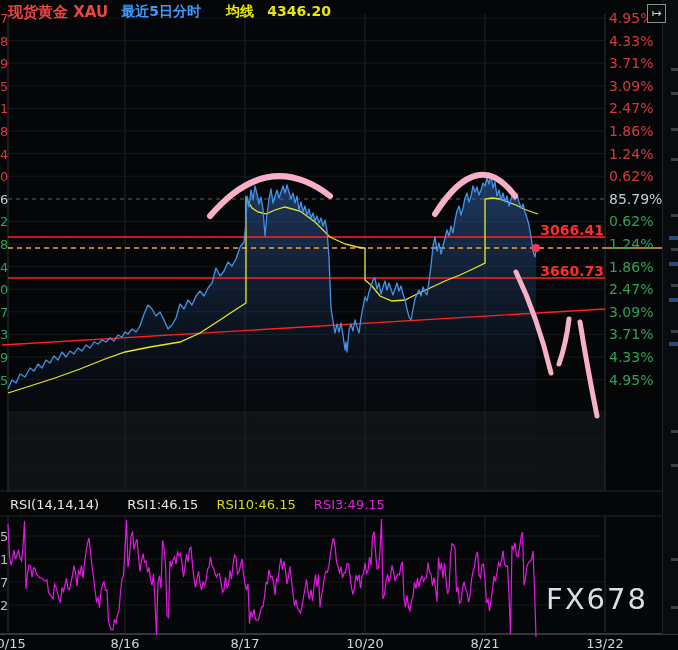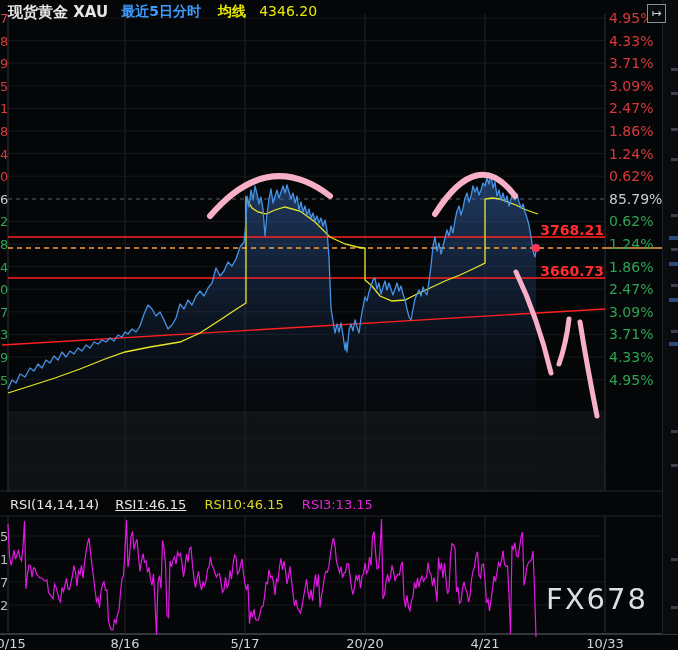--- a/index.html
+++ b/index.html
@@ -1,33 +1,33 @@
 <!DOCTYPE html>
 <html><head>
 <meta charset="utf-8">
 <style>
   html,body{margin:0;padding:0;background:#050607;}
   #app{position:relative;width:678px;height:650px;background:#050607;overflow:hidden;
        font-family:"DejaVu Sans","Liberation Sans",sans-serif;-webkit-font-smoothing:antialiased;}
   #chart-svg{position:absolute;left:0;top:0;}
   .titlebar{position:absolute;left:8px;top:3px;height:18px;white-space:nowrap;z-index:5;}
   .titlebar span{vertical-align:top;}
-  .t-symbol{color:#e5e5e5;font-size:15px;font-weight:bold;}
+  .t-symbol{color:#ef4444;font-size:15px;font-weight:bold;}
   .t-frame{color:#3d9bff;font-size:14px;font-weight:bold;margin-left:8px;}
-  .t-ma{color:#e9e900;font-size:14px;font-weight:bold;margin-left:12px;}
-  .t-mav{color:#e9e900;font-size:14px;font-weight:normal;margin-left:8px;text-align:right;}
+  .t-ma{color:#e9e900;font-size:14px;font-weight:bold;margin-left:20px;}
+  .t-mav{color:#e9e900;font-size:14px;font-weight:bold;margin-left:8px;text-align:right;}
   .expand-box{position:absolute;left:647px;top:4px;width:17px;height:17px;border:1px solid #8a8f98;
       color:#cfd3d8;font-size:12px;line-height:16px;text-align:center;z-index:6;background:#0a0b0d;cursor:pointer;}
   .pct-label{position:absolute;font-size:14px;line-height:14px;z-index:4;}
   .pct-red{color:#d83a3a;} .pct-green{color:#2fa455;} .pct-zero{color:#c9cdd2;}
   .axis-digit{position:absolute;left:0;font-size:13px;line-height:13px;z-index:4;}
   .alert-label{position:absolute;color:#ff2d2d;font-size:14px;font-weight:bold;z-index:4;}
   .rsi-header{position:absolute;left:10px;top:497px;white-space:nowrap;font-size:13px;z-index:5;}
   .rsi-name,.rsi1{color:#e6e6e6;} .rsi2{color:#d9d920;margin-left:14px;} .rsi3{color:#e024e0;margin-left:14px;}
-  .rsi1{margin-left:12px;text-decoration:underline;}
+  .rsi1{margin-left:24px;}
   .watermark{position:absolute;left:546px;top:582px;color:#d9dee7;font-size:29px;letter-spacing:2px;z-index:5;}
   .date-label{position:absolute;top:636px;transform:translateX(-50%);color:#d0d3d8;font-size:13px;z-index:5;white-space:nowrap;}
   .rsi-digit{position:absolute;left:0;color:#b9bec4;font-size:13px;line-height:13px;z-index:4;}
   .strip{position:absolute;left:662px;top:0;width:16px;height:634px;background:#0a0b0e;border-left:1px solid #1e2127;z-index:3;}
   .strip i{position:absolute;display:block;}
 </style>
 </head>
 <body>
 
 <div id="app">
@@ -140,21 +140,21 @@
       <div class="axis-digit pct-green" style="top: 215px;">2</div>
       <div class="axis-digit pct-green" style="top: 238px;">8</div>
       <div class="axis-digit pct-green" style="top: 261px;">4</div>
       <div class="axis-digit pct-green" style="top: 283px;">0</div>
       <div class="axis-digit pct-green" style="top: 306px;">7</div>
       <div class="axis-digit pct-green" style="top: 328px;">3</div>
       <div class="axis-digit pct-green" style="top: 351px;">9</div>
       <div class="axis-digit pct-green" style="top: 374px;">5</div>
     </div>
 
-  <div class="alert-label" style="right:74px;top:222px;">3768.21</div>
+  <div class="alert-label" style="right:74px;top:222px;">3066.41</div>
   <div class="alert-label" style="right:74px;top:263px;">3660.73</div>
 
   <div class="strip" id="mini-strip">
       <i style="left: 8px; top: 68px; width: 7px; height: 3px; background: rgb(58, 63, 69);"></i>
       <i style="left: 8px; top: 92px; width: 7px; height: 3px; background: rgb(58, 63, 69);"></i>
       <i style="left: 8px; top: 128px; width: 7px; height: 3px; background: rgb(58, 63, 69);"></i>
       <i style="left: 8px; top: 158px; width: 7px; height: 3px; background: rgb(58, 63, 69);"></i>
       <i style="left: 8px; top: 214px; width: 7px; height: 3px; background: rgb(58, 63, 69);"></i>
       <i style="left: 8px; top: 248px; width: 7px; height: 3px; background: rgb(58, 63, 69);"></i>
       <i style="left: 8px; top: 284px; width: 7px; height: 3px; background: rgb(58, 63, 69);"></i>
@@ -166,34 +166,34 @@
       <i style="left: 6px; top: 236px; width: 9px; height: 4px; background: rgb(42, 74, 122);"></i>
       <i style="left: 6px; top: 262px; width: 9px; height: 4px; background: rgb(42, 74, 122);"></i>
       <i style="left: 6px; top: 298px; width: 9px; height: 4px; background: rgb(42, 74, 122);"></i>
       <i style="left: 6px; top: 342px; width: 9px; height: 4px; background: rgb(42, 74, 122);"></i>
     </div>
 
   <div class="rsi-header">
     <span class="rsi-name">RSI(14,14,14)</span>
     <span class="rsi1">RSI1:46.15</span>
     <span class="rsi2">RSI10:46.15</span>
-    <span class="rsi3">RSI3:13.15</span>
+    <span class="rsi3">RSI3:49.15</span>
   </div>
 
   <div id="rsi-axis">
       <div class="rsi-digit" style="top: 530px;">5</div>
       <div class="rsi-digit" style="top: 553px;">1</div>
       <div class="rsi-digit" style="top: 576px;">7</div>
       <div class="rsi-digit" style="top: 599px;">2</div>
     </div>
 
   <div class="watermark">FX678</div>
 
   <div id="date-axis">
       <div class="date-label" style="left: 7px;">10/15</div>
       <div class="date-label" style="left: 125px;">8/16</div>
-      <div class="date-label" style="left: 245px;">5/17</div>
-      <div class="date-label" style="left: 365px;">20/20</div>
-      <div class="date-label" style="left: 485px;">4/21</div>
-      <div class="date-label" style="left: 605px;">10/33</div>
+      <div class="date-label" style="left: 245px;">8/17</div>
+      <div class="date-label" style="left: 365px;">10/20</div>
+      <div class="date-label" style="left: 485px;">8/21</div>
+      <div class="date-label" style="left: 605px;">13/22</div>
     </div>
 
 </div>
 
 </body></html>

